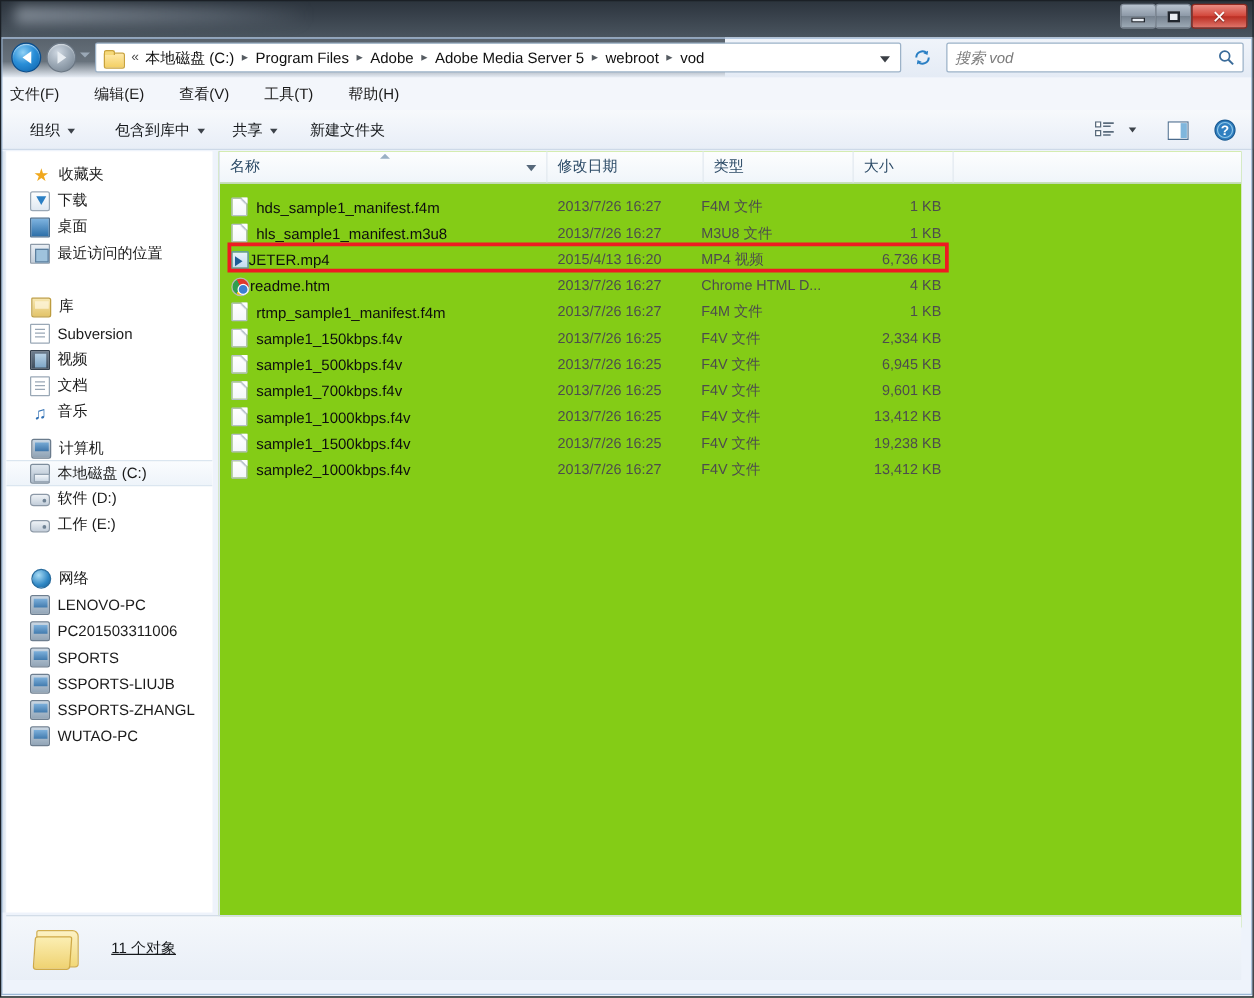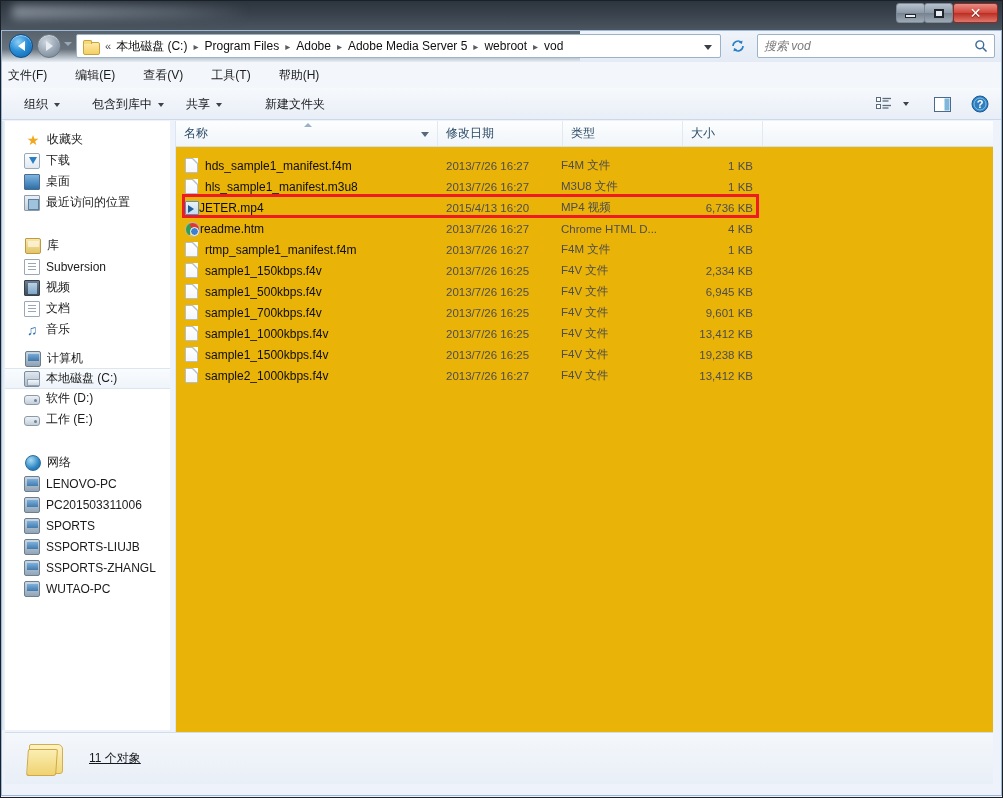--- a/index.html
+++ b/index.html
@@ -387,21 +387,21 @@
   .ic-pc:after {
     content: ""; position: absolute; left: 2px; top: 2px;
     width: 11px; height: 7px;
     background: linear-gradient(180deg, #7db0db 0%, #427bae 100%);
   }
 
   
   .filelist {
     position: absolute; left: 175px; top: 121px;
     width: 818px; height: 621px;
-    background: #eab308;
+    background: #84cc16;
     border-left: 1px solid #dde5ee;
     overflow: hidden;
   }
   .col-headers {
     position: relative;
     height: 26px;
     background: linear-gradient(180deg, #fdfefe 0%, #f0f5fa 100%);
     border-bottom: 1px solid #d6e0ea;
   }
   .col-h {
@@ -650,21 +650,21 @@
       <span class="tb-caret"></span>
     </div>
     <div class="tb-item" style="left:86px;">
       <span>包含到库中</span>
       <span class="tb-caret"></span>
     </div>
     <div class="tb-item" style="left:180px;">
       <span>共享</span>
       <span class="tb-caret"></span>
     </div>
-    <div class="tb-item" style="left:259px;">
+    <div class="tb-item" style="left:242px;">
       <span>新建文件夹</span>
     </div>
 
     <div class="tb-right" style="right:10px;">
       <div class="tb-icon-btn">
         <svg width="16" height="14" viewBox="0 0 16 14">
           <rect x="0.5" y="0.5" width="4" height="4" fill="#ffffff" stroke="#5a6b7c"></rect>
           <rect x="0.5" y="7.5" width="4" height="4" fill="#ffffff" stroke="#5a6b7c"></rect>
           <line x1="6.5" y1="1.5" x2="15" y2="1.5" stroke="#5a6b7c" stroke-width="1.3"></line>
           <line x1="6.5" y1="4" x2="12.5" y2="4" stroke="#5a6b7c" stroke-width="1.3"></line>

